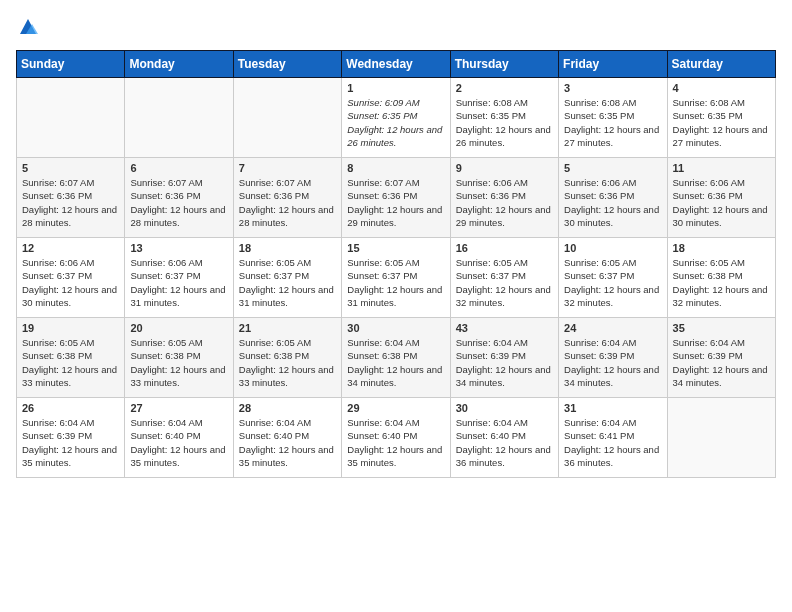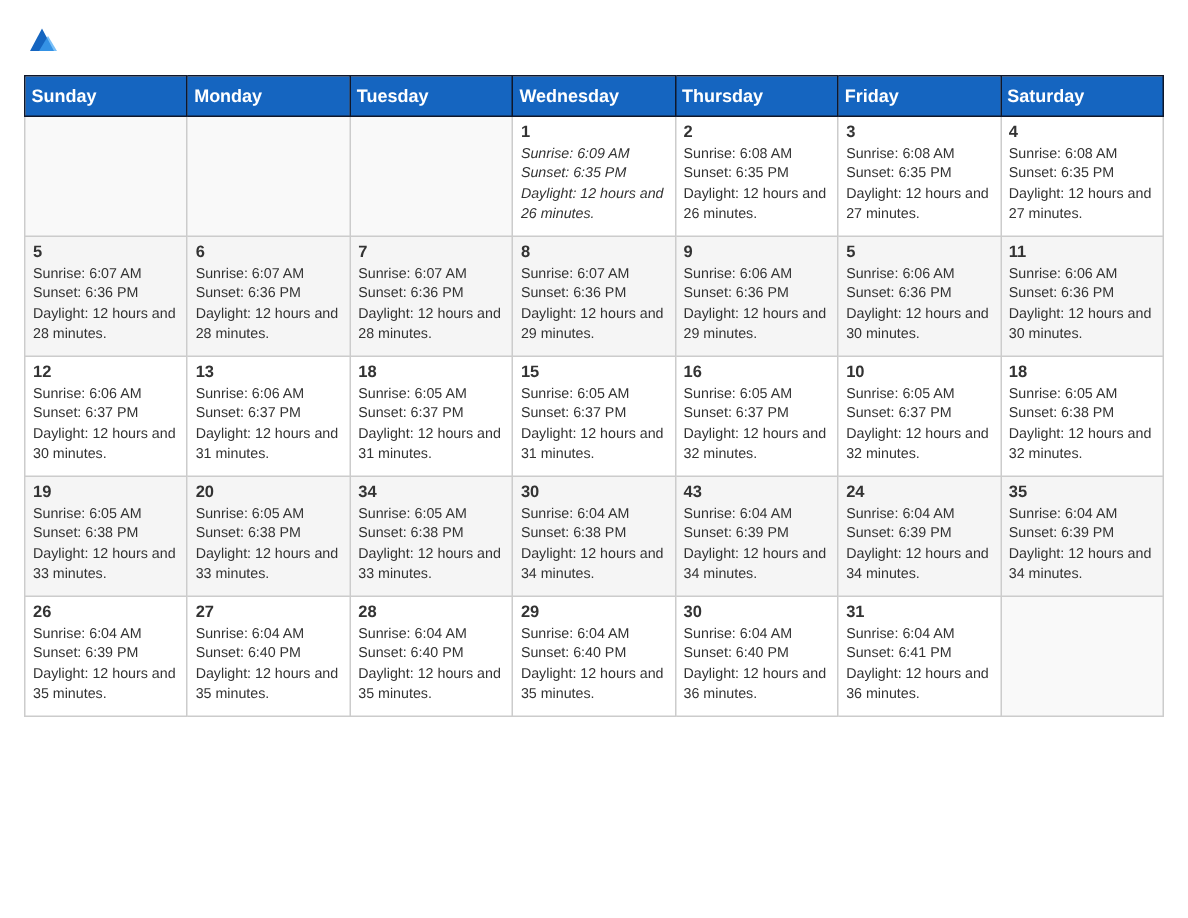--- a/index.html
+++ b/index.html
@@ -246,21 +246,21 @@
 Sunset: 6:38 PM
 Daylight: 12 hours and 33 minutes.</div>
         </td>
         <td>
           <span class="day-number">20</span>
           <div class="day-info" style="white-space: pre-line;">Sunrise: 6:05 AM
 Sunset: 6:38 PM
 Daylight: 12 hours and 33 minutes.</div>
         </td>
         <td>
-          <span class="day-number">34</span>
+          <span class="day-number">21</span>
           <div class="day-info" style="white-space: pre-line;">Sunrise: 6:05 AM
 Sunset: 6:38 PM
 Daylight: 12 hours and 33 minutes.</div>
         </td>
         <td>
           <span class="day-number">30</span>
           <div class="day-info" style="white-space: pre-line;">Sunrise: 6:04 AM
 Sunset: 6:38 PM
 Daylight: 12 hours and 34 minutes.</div>
         </td>

